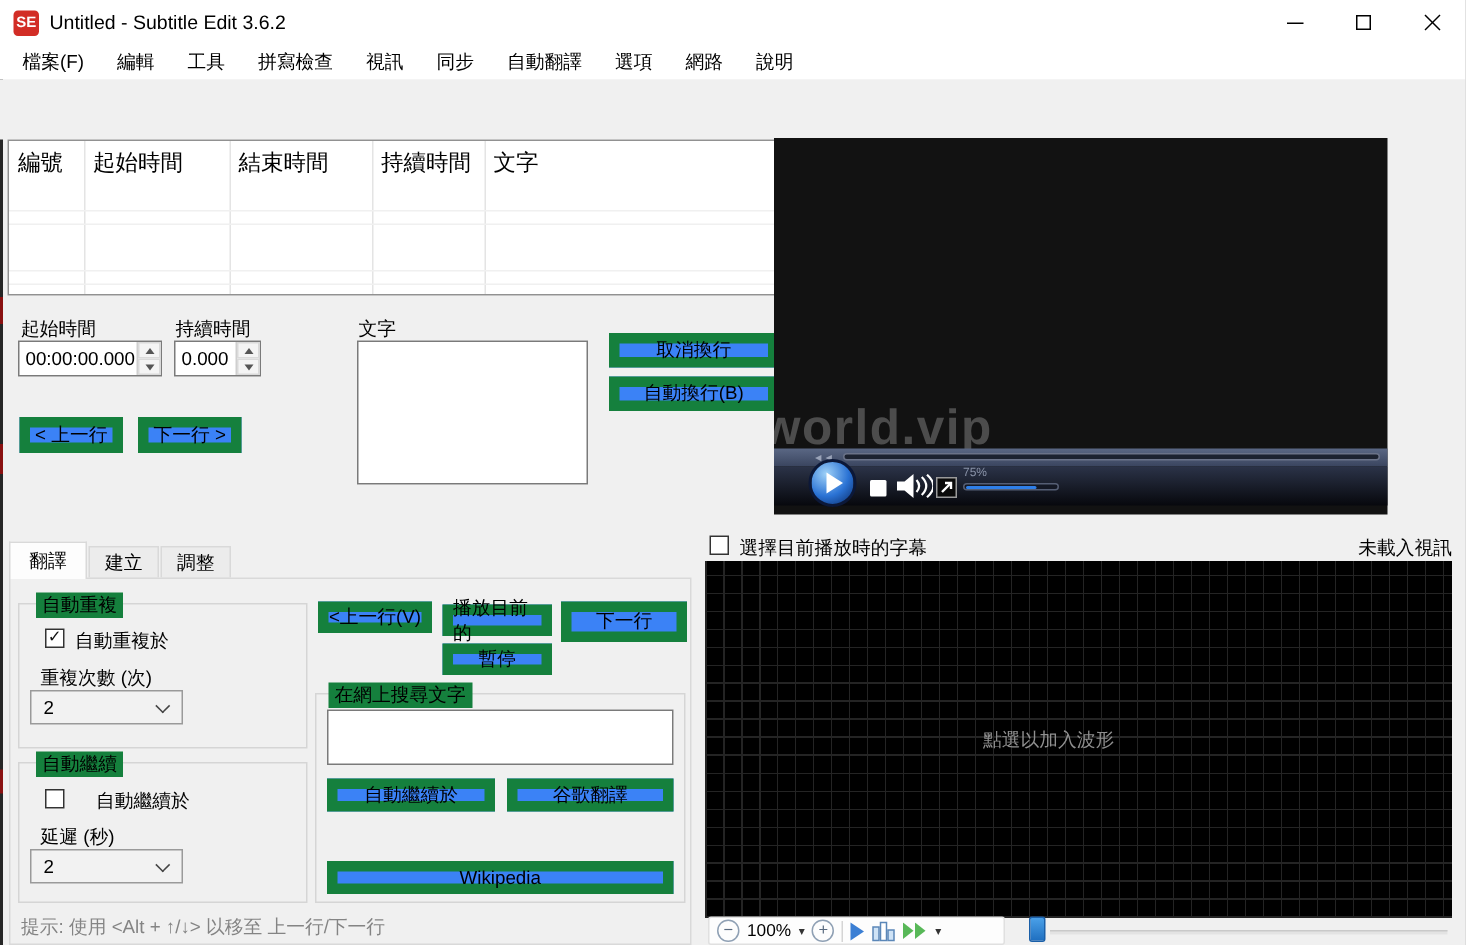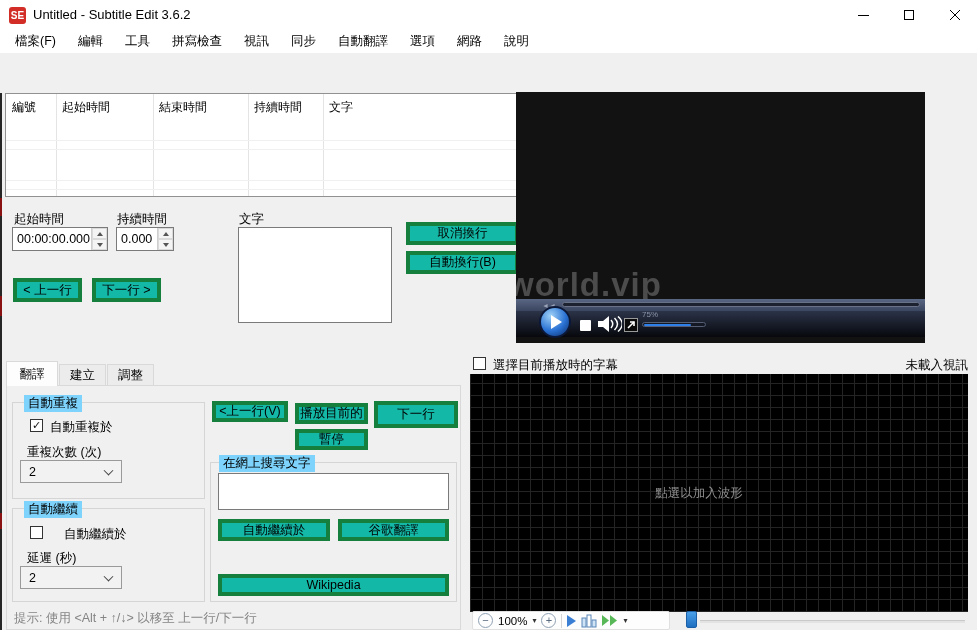--- a/index.html
+++ b/index.html
@@ -41,32 +41,32 @@
   .ic-save { position:relative; width:25px; height:20px; background:linear-gradient(#ffffff,#c9c9c9); border:1px solid #8f8f8f; border-radius:3px; }
   .ic-save .slot { position:absolute; bottom:2px; left:5px; width:13px; height:3px; background:#9a9a9a; border-radius:1px; }
   .qmark { width:26px; height:26px; border-radius:50%; background:radial-gradient(circle at 35% 30%, #8cc0ee, #2e6db4); border:1px solid #1f5fa0;
     color:#fff; font-weight:bold; font-size:15px; display:flex; align-items:center; justify-content:center; }
 
   
   .listview { position:absolute; left:5px; top:93px; width:520px; height:104px; background:#fff; border:1px solid #919191; }
   .lv-col-line { position:absolute; top:0; bottom:0; width:1px; background:#e4e4e4; }
   .lv-row-line { position:absolute; left:0; right:0; height:1px; background:#f0f0f0; }
   .lv-header { position:absolute; top:0; left:0; right:0; height:27px; display:flex; }
-  .lv-hcell { padding:5px 0 0 6px; font-size:12px; }
+  .lv-hcell { padding:5px 0 0 6px; font-size:15px; }
 
   
   .lbl { position:absolute; font-size:12.5px; }
   .spinner { position:absolute; height:24px; background:#fff; border:1px solid #7a7a7a; display:flex; }
   .spin-text { flex:1; display:flex; align-items:center; padding-left:4px; font-size:12.5px; }
   .spin-btns { width:16px; border-left:1px solid #cfcfcf; display:flex; flex-direction:column; }
   .spin-up,.spin-dn { flex:1; display:flex; align-items:center; justify-content:center; background:#f4f4f4; border:1px solid #dadada; }
   .tri-up { width:0; height:0; border-left:3px solid transparent; border-right:3px solid transparent; border-bottom:4px solid #555; }
   .tri-dn { width:0; height:0; border-left:3px solid transparent; border-right:3px solid transparent; border-top:4px solid #555; }
   .textarea { position:absolute; background:#fff; border:1px solid #7a7a7a; }
-  .btn { position:absolute; background:#14b8a6; border:4px solid #15803d; display:flex; align-items:center; justify-content:center; font-size:12.5px; }
+  .btn { position:absolute; background:#3b82f6; border:7px solid #15803d; display:flex; align-items:center; justify-content:center; font-size:12.5px; }
 
   
   .video-panel { position:absolute; left:516px; top:92px; width:409px; height:251px; background:#121212; overflow:hidden; }
   .watermark { position:absolute; left:-8px; top:174px; font-size:33px; font-weight:bold; color:#4c4c4c; letter-spacing:1px; }
   .seek-row { position:absolute; left:0; top:207px; width:443px; height:12px; background:linear-gradient(#5a6784,#3a455f); display:flex; align-items:center; }
   .seek-arrows { font-size:7px; color:#9aa3b8; line-height:1; }
   .seek-track { position:absolute; left:46px; top:3px; width:358px; height:5px; background:#1c2230; border:1px solid #6a7288; border-radius:3px; }
   .ctrl-row { position:absolute; left:0; top:219px; width:443px; height:26px; background:linear-gradient(#2b3348,#07080d); }
   .play-btn { position:absolute; left:23px; top:214px; width:32px; height:32px; border-radius:50%;
     background:radial-gradient(circle at 35% 28%, #9fd1f7, #2a72d4 55%, #0a2a66); border:2px solid #0c1838; display:flex; align-items:center; justify-content:center; }
@@ -75,21 +75,21 @@
   .vol-label { position:absolute; left:126px; top:218px; font-size:8px; color:#8a93a8; }
   .vol-track { position:absolute; left:126px; top:230px; width:64px; height:5px; background:#141824; border:1px solid #555e74; border-radius:3px; }
   .vol-fill { position:absolute; left:1px; top:1px; width:47px; height:2px; background:#2f7fe8; border-radius:2px; }
 
   
   .tab { position:absolute; display:flex; align-items:center; justify-content:center; font-size:12.5px; border:1px solid #d9d9d9; }
   .tab.active { background:#fdfdfd; border-bottom:none; z-index:3; }
   .tab.inactive { background:#ececec; }
   .tab-panel { position:absolute; left:6px; top:385px; width:455px; height:245px; border:1px solid #d9d9d9; background:#f0f0f0; }
   .grp { position:absolute; border:1px solid #d5d5d5; }
-  .grp-title { position:absolute; background:#7dd3fc; padding:0 4px; font-size:12.5px; }
+  .grp-title { position:absolute; background:#15803d; padding:0 4px; font-size:12.5px; }
   .chkbox { position:absolute; width:13px; height:13px; background:#fff; border:1px solid #333; font-size:11px; line-height:11px; text-align:center; color:#111; }
   .hint { position:absolute; left:14px; top:610px; color:#848484; font-size:12.5px; }
 
   
   .wf-header-check { position:absolute; left:473px; top:357px; }
   .wf-grid { position:absolute; left:470px; top:374px; width:498px; height:238px; background-color:#000;
     background-image:repeating-linear-gradient(90deg,#242424 0 1px,transparent 1px 12px),
                      repeating-linear-gradient(0deg,#242424 0 1px,transparent 1px 12px);
     display:flex; align-items:center; justify-content:center; }
   .wf-text { color:#8f8f8f; font-size:12.5px; margin-right:40px; }

